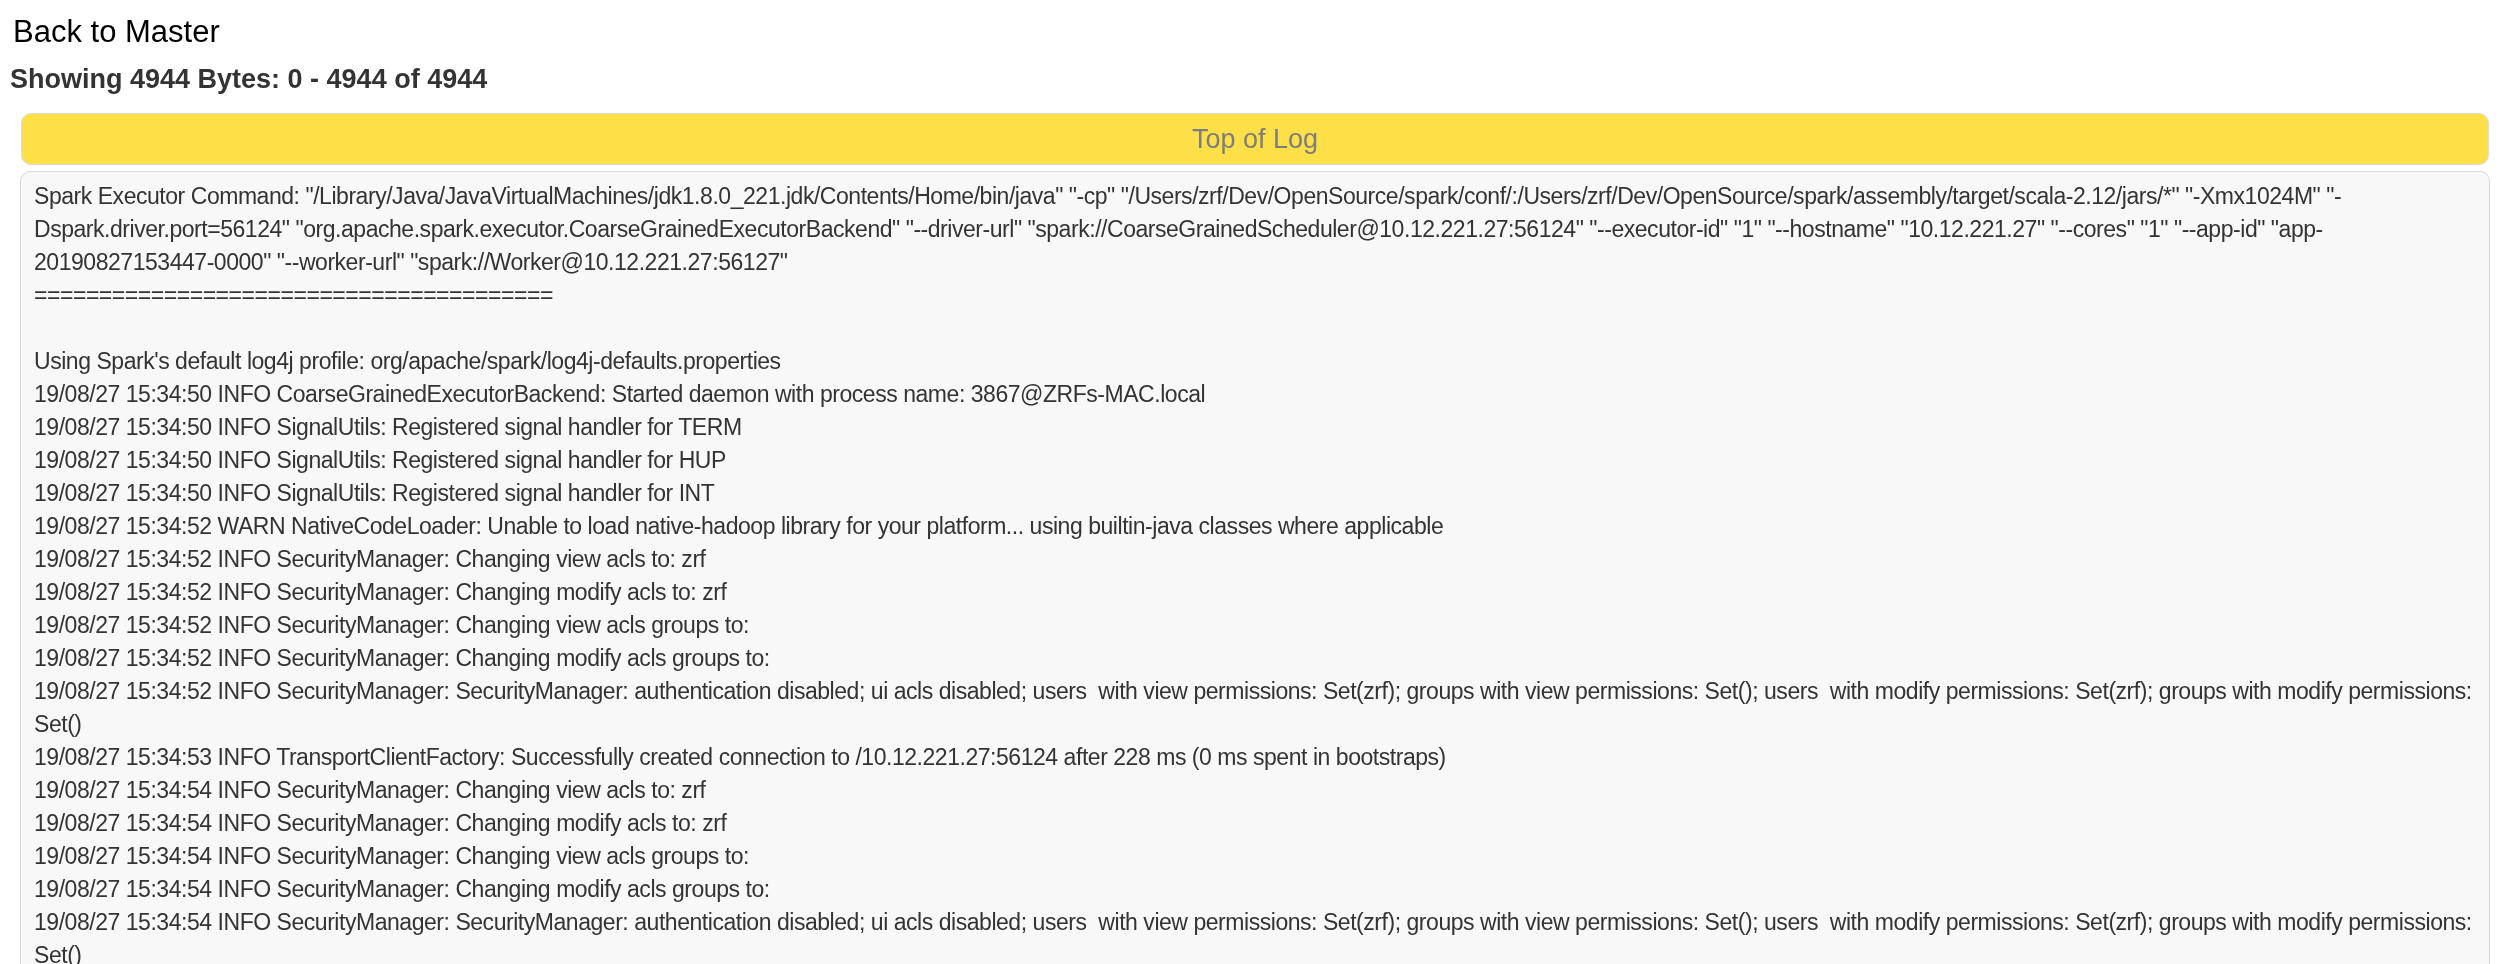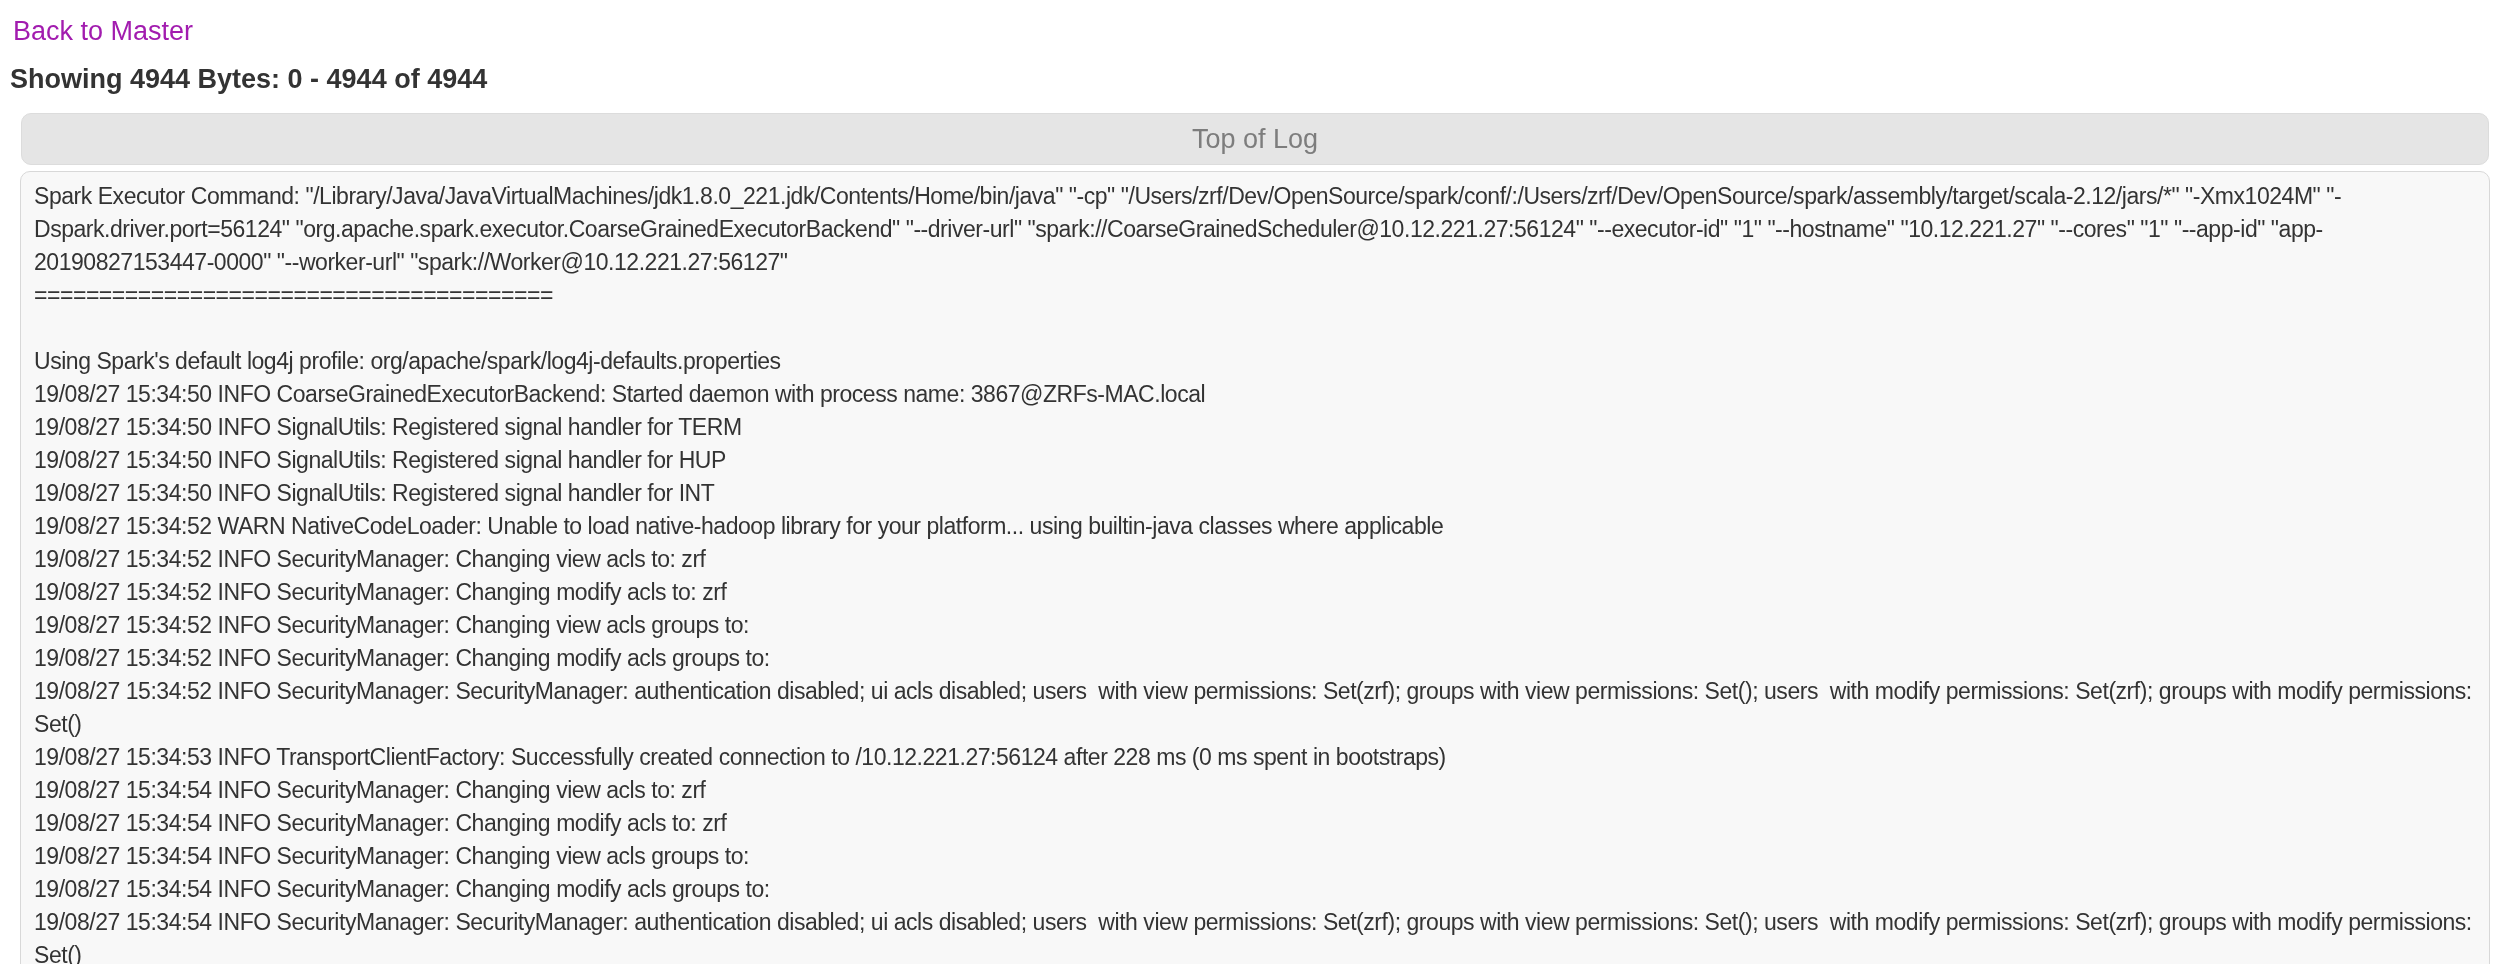--- a/index.html
+++ b/index.html
@@ -11,40 +11,40 @@
     height: 964px;
     overflow: hidden;
     background: #ffffff;
     color: #333333;
     font-family: "Liberation Sans", sans-serif;
     box-sizing: border-box;
   }
   .back-link {
     display: inline-block;
     margin: 16px 0 0 13px;
-    font-size: 27px;
+    font-size: 31px;
     line-height: 31px;
-    color: #a21caf;
+    color: #000000;
     text-decoration: none;
     cursor: pointer;
   }
   .byte-info {
     margin: 17px 0 0 10px;
     font-size: 27px;
     line-height: 31px;
     color: #333333;
     font-weight: bold;
   }
   .log-more-btn {
     display: block;
     box-sizing: border-box;
     margin: 18px 21px 6px 21px;
     width: calc(100% - 42px);
     height: 52px;
-    background: #e5e5e5;
+    background: #fde047;
     border: 1px solid #dcdcdc;
     border-radius: 10px;
     font-family: "Liberation Sans", sans-serif;
     font-size: 27px;
     color: #7d7d7d;
     text-align: center;
     padding: 0;
   }
   .log-more-btn:disabled {
     cursor: default;

